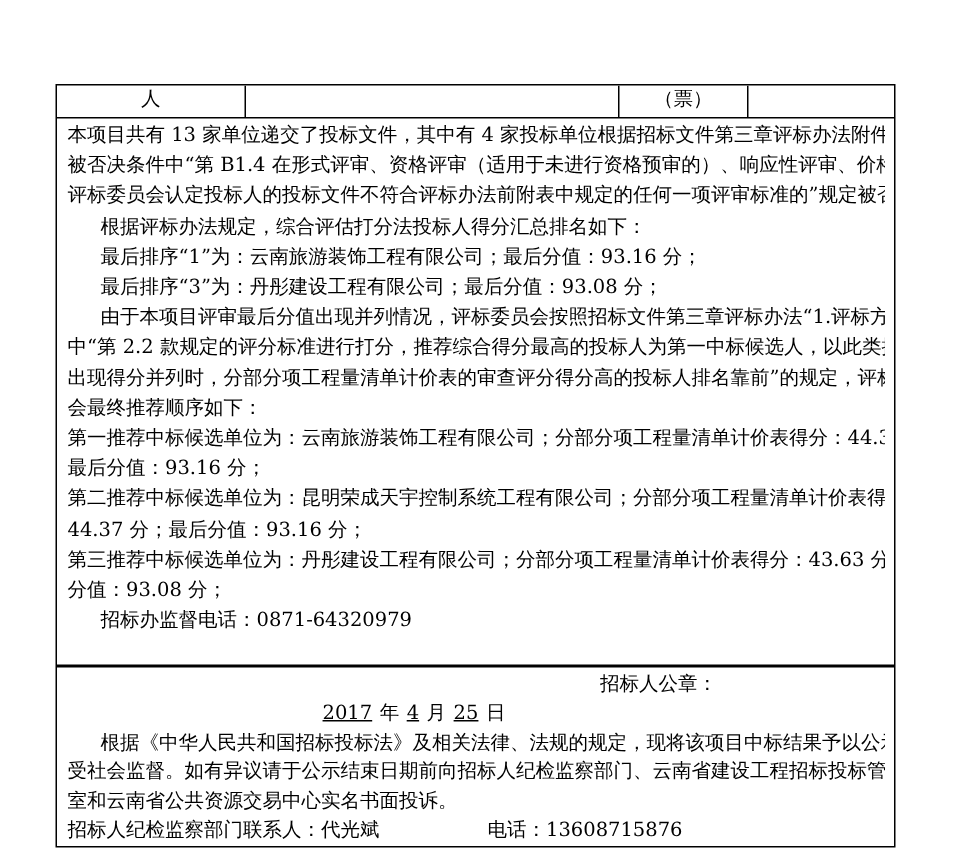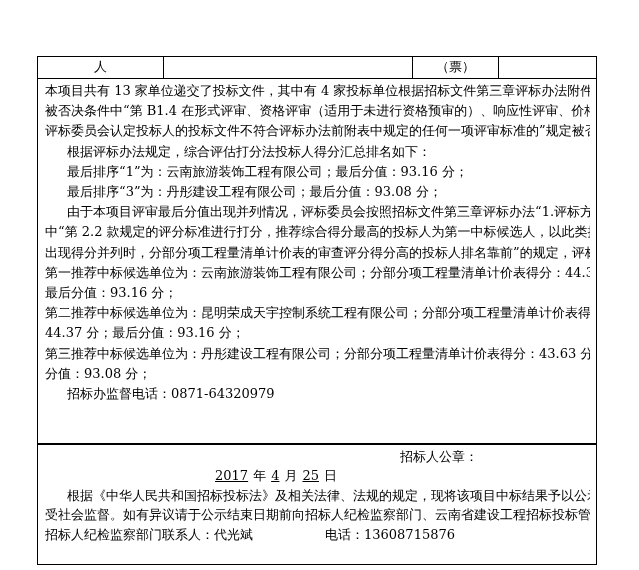--- a/index.html
+++ b/index.html
@@ -58,30 +58,32 @@
   <div class="body-row">
     <div class="line">本项目共有 13 家单位递交了投标文件，其中有 4 家投标单位根据招标文件第三章评标办法附件 B 投标</div>
     <div class="line">被否决条件中“第 B1.4 在形式评审、资格评审（适用于未进行资格预审的）、响应性评审、价格评审中，</div>
     <div class="line">评标委员会认定投标人的投标文件不符合评标办法前附表中规定的任何一项评审标准的”规定被否决。</div>
     <div class="line indent">根据评标办法规定，综合评估打分法投标人得分汇总排名如下：</div>
     <div class="line indent">最后排序“1”为：云南旅游装饰工程有限公司；最后分值：93.16 分；</div>
     <div class="line indent">最后排序“3”为：丹彤建设工程有限公司；最后分值：93.08 分；</div>
     <div class="line indent">由于本项目评审最后分值出现并列情况，评标委员会按照招标文件第三章评标办法“1.评标方法”</div>
     <div class="line">中“第 2.2 款规定的评分标准进行打分，推荐综合得分最高的投标人为第一中标候选人，以此类推。若</div>
     <div class="line">出现得分并列时，分部分项工程量清单计价表的审查评分得分高的投标人排名靠前”的规定，评标委员</div>
+    <div class="line">会最终推荐顺序如下：</div>
     <div class="line">第一推荐中标候选单位为：云南旅游装饰工程有限公司；分部分项工程量清单计价表得分：44.38 分；</div>
     <div class="line">最后分值：93.16 分；</div>
     <div class="line">第二推荐中标候选单位为：昆明荣成天宇控制系统工程有限公司；分部分项工程量清单计价表得分：</div>
     <div class="line">44.37 分；最后分值：93.16 分；</div>
     <div class="line">第三推荐中标候选单位为：丹彤建设工程有限公司；分部分项工程量清单计价表得分：43.63 分；最后</div>
     <div class="line">分值：93.08 分；</div>
     <div class="line indent">招标办监督电话：0871-64320979</div>
   </div>
 
   <div class="footer-row">
     <div class="fline seal-line">招标人公章：</div>
     <div class="fline date-line"><span class="u">2017</span><span>年</span><span class="u">4</span><span>月</span><span class="u">25</span><span>日</span></div>
     <div class="fline indent">根据《中华人民共和国招标投标法》及相关法律、法规的规定，现将该项目中标结果予以公示，接</div>
     <div class="fline">受社会监督。如有异议请于公示结束日期前向招标人纪检监察部门、云南省建设工程招标投标管理办公</div>
+    <div class="fline">室和云南省公共资源交易中心实名书面投诉。</div>
     <div class="fline"><span>招标人纪检监察部门联系人：</span><span>代光斌</span><span class="phone-group"><span>电话：</span><span>13608715876</span></span></div>
   </div>
 
 </div>
 
 </body></html>

